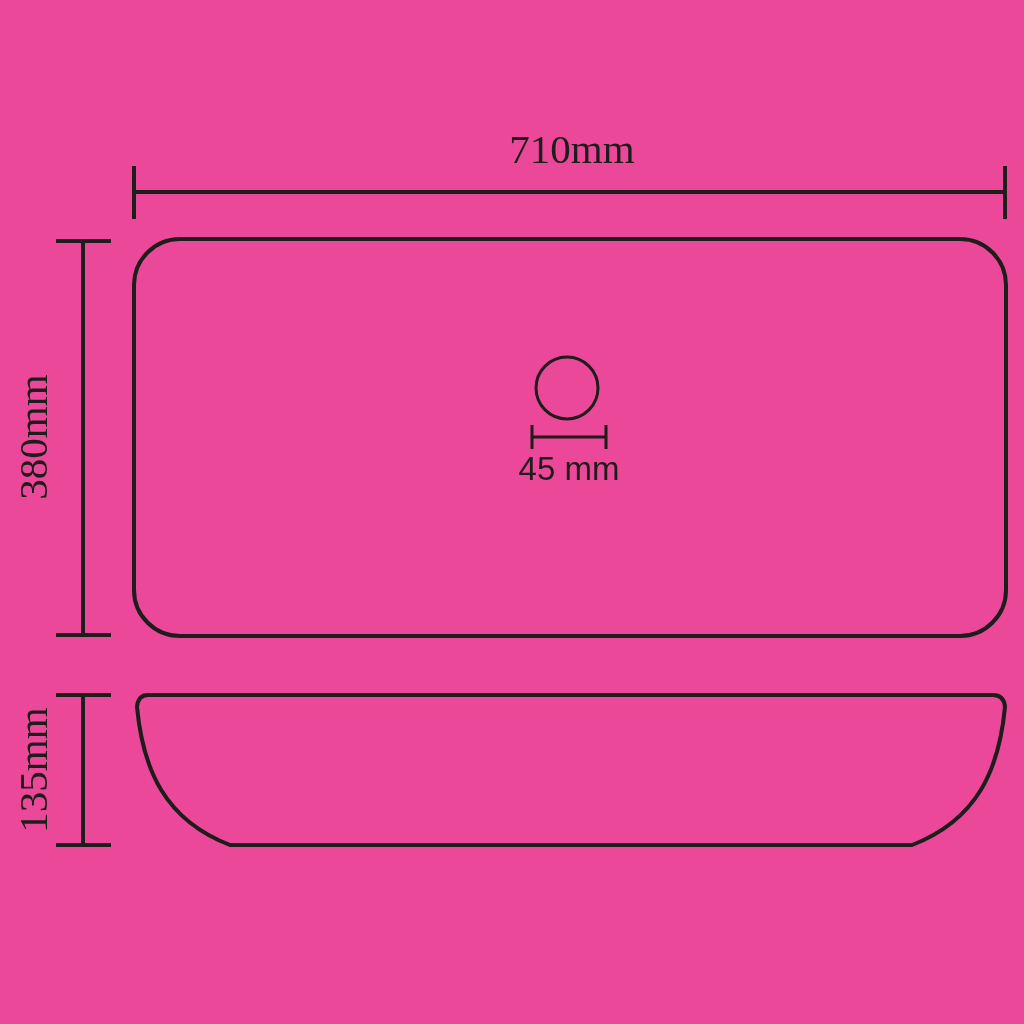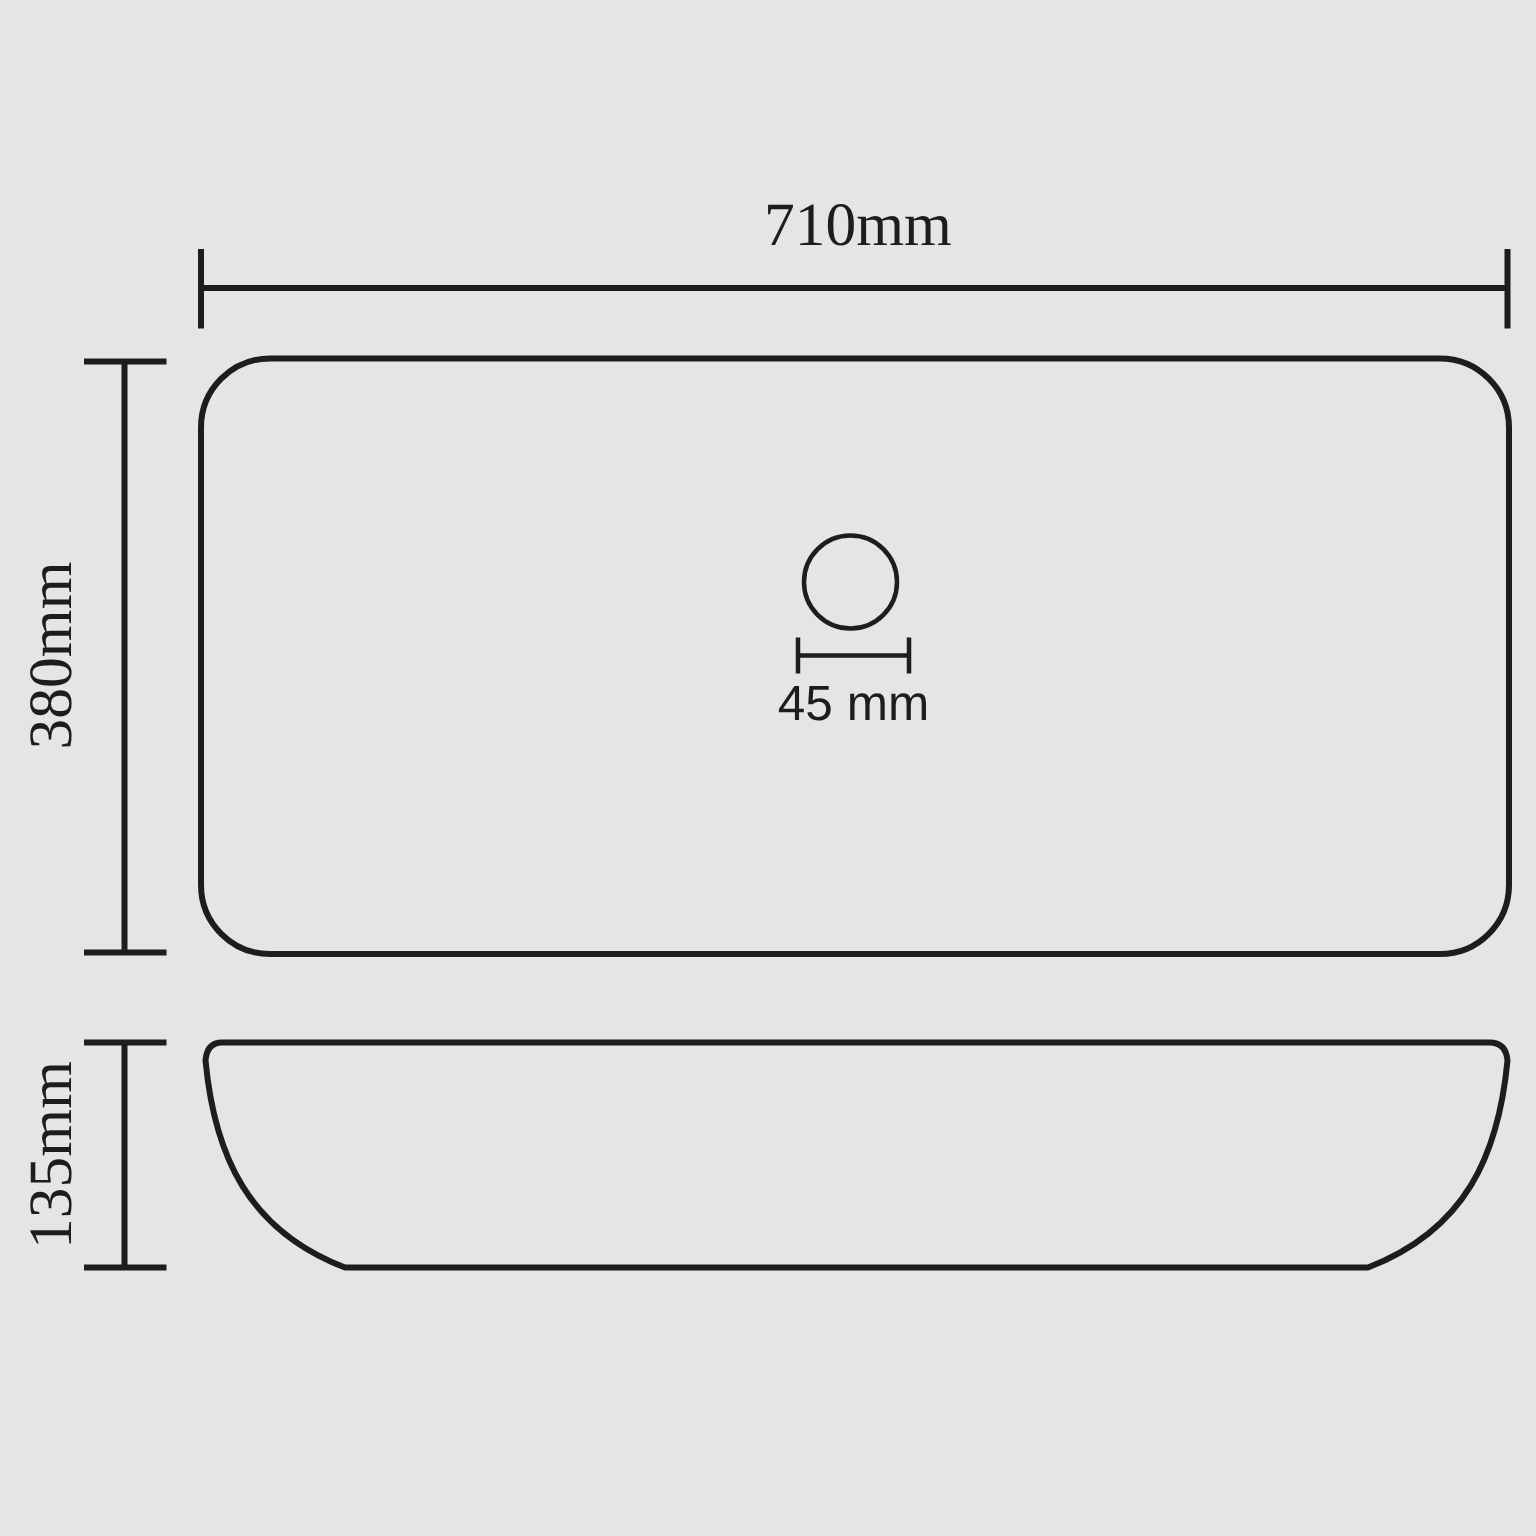--- a/index.html
+++ b/index.html
@@ -4,21 +4,21 @@
 <style>
   html, body {
     margin: 0;
     padding: 0;
     background: #ffffff;
   }
   .canvas {
     position: relative;
     width: 1024px;
     height: 1024px;
-    background: #e5e5e5;
+    background: #ec4899;
     overflow: hidden;
   }
   svg { display: block; }
   .dim-label-serif {
     font-family: "Liberation Serif", "DejaVu Serif", serif;
     font-size: 41px;
     fill: #1d1d1b;
   }
   .dim-label-sans {
     font-family: "Liberation Sans", "DejaVu Sans", sans-serif;

